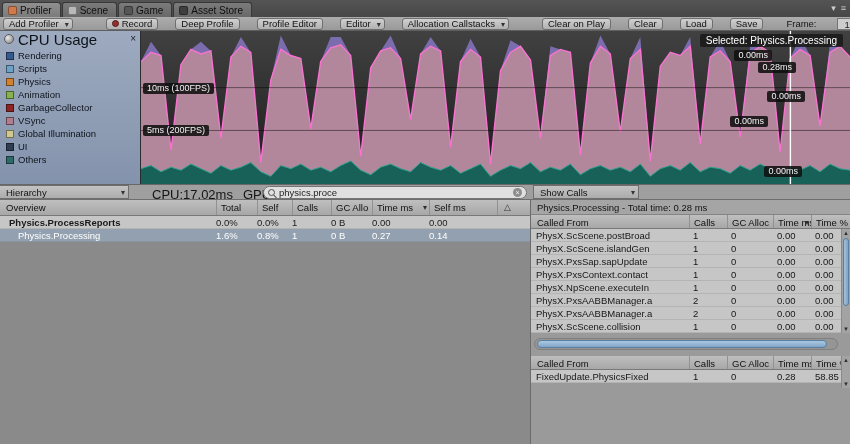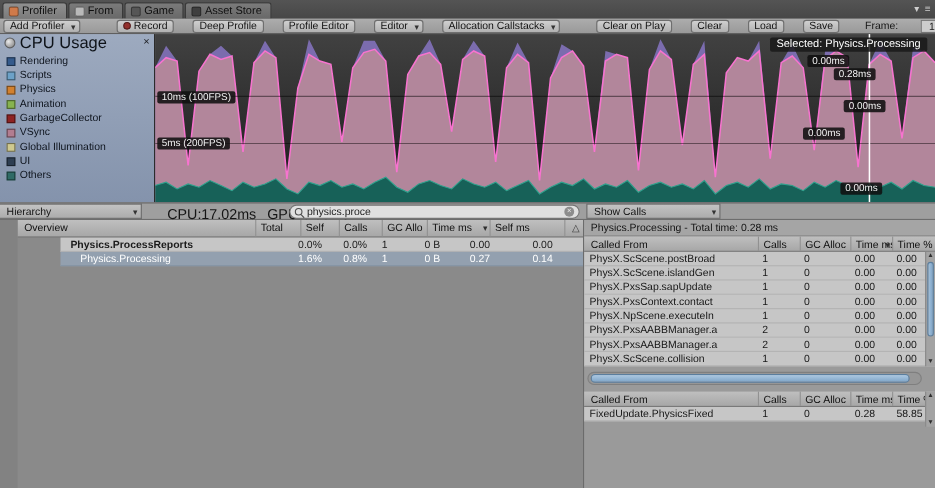--- a/index.html
+++ b/index.html
@@ -96,46 +96,46 @@
     background:#9f9f9f; border-top:1px solid #676767; border-bottom:1px solid #6d6d6d;
   }
   .popup {
     position:absolute; top:0; height:14px; line-height:13px;
     background:linear-gradient(#c3c3c3,#acacac);
     border:1px solid #6e6e6e; font-size:9.5px; color:#131313;
     padding:0 14px 0 6px;
   }
   .popup::after { content:"▾"; position:absolute; right:3px; top:0; font-size:8px; color:#333; }
   .hierarchy-popup { left:0; width:129px; border-left:none; }
-  .showcalls-popup { left:533px; width:122px; }
+  .showcalls-popup { left:533px; width:106px; }
   .cpu-gpu { position:absolute; left:152px; top:2px; font-size:13px; color:#151515; display:flex; gap:10px; white-space:nowrap; }
   .search {
     position:absolute; left:263px; top:1px; width:264px; height:13px;
     background:#e0e0e0; border:1px solid #757575; border-radius:7px;
     display:flex; align-items:center; gap:4px; padding:0 4px;
   }
   .mag { width:7px; height:7px; border:1.3px solid #4f4f4f; border-radius:50%; position:relative; flex:0 0 7px; }
   .mag::after { content:""; position:absolute; width:4px; height:1.3px; background:#4f4f4f; transform:rotate(45deg); left:4px; top:6px; }
   .search-text { flex:1; font-size:9.5px; color:#232323; line-height:11px; overflow:hidden; white-space:nowrap; }
   .clear-btn { width:9px; height:9px; flex:0 0 9px; border-radius:50%; background:#8d8d8d; color:#efefef; font-size:7px; line-height:9px; text-align:center; }
 
   
-  .left-table { position:absolute; left:16px; top:200px; width:530px; bottom:0; background:#8a8a8a; overflow:hidden; }
+  .left-table { position:absolute; left:0; top:200px; width:530px; bottom:0; background:#8a8a8a; overflow:hidden; }
   .lt-grid { display:grid; grid-template-columns:216px 41px 35px 39px 41px 57px 68px auto; }
   .lt-header {
     height:16px; background:linear-gradient(#bfbfbf,#a7a7a7);
     border-bottom:1px solid #797979; font-size:9.5px; color:#101010; align-items:center;
   }
   .hcell { height:100%; line-height:15px; padding-left:4px; border-left:1px solid #919191; white-space:nowrap; overflow:hidden; }
   .hcell:first-child { border-left:none; padding-left:6px; }
   .sort { position:relative; padding-right:10px; }
   .sort::after { content:"▾"; position:absolute; right:2px; top:0; font-size:8px; color:#2e2e2e; }
   .warn-cell { display:flex; align-items:center; justify-content:flex-start; padding-left:6px; border-left:1px solid #919191; height:100%; }
   .warn-icon { font-size:9px; color:#333; line-height:9px; }
-  .trow { height:13px; line-height:13px; font-size:9.5px; color:#1a1a1a; background:#c6c6c6; border-bottom:1px solid #b3b3b3;margin-left:39px; }
+  .trow { height:13px; line-height:13px; font-size:9.5px; color:#1a1a1a; background:#c6c6c6; border-bottom:1px solid #b3b3b3; }
   .trow:nth-child(even) { background:#cacaca; }
   .trow.selected { background:#93a0af; color:#ffffff; border-bottom-color:#8694a5; }
   .tcell { overflow:hidden; white-space:nowrap; }
 
   
   .right-panel { position:absolute; left:530px; right:0; top:200px; bottom:0; background:#9a9a9a; border-left:1px solid #6b6b6b; overflow:hidden; }
   .rp-title { height:15px; line-height:15px; background:#a5a5a5; border-bottom:1px solid #848484; font-size:9.5px; color:#121212; padding-left:6px; white-space:nowrap; overflow:hidden; }
   .rt-grid { display:grid; grid-template-columns:158px 38px 46px 38px auto; }
   .rt-header { height:14px; line-height:14px; background:linear-gradient(#bfbfbf,#a7a7a7); border-bottom:1px solid #797979; font-size:9.5px; color:#101010; }
   .rrow { height:13px; line-height:13px; font-size:9.5px; color:#161616; background:#c6c6c6; border-bottom:1px solid #b4b4b4; }
@@ -155,21 +155,21 @@
 
 <div class="app">
 
   <div class="tabbar">
     <div class="tab active">
       <span class="tab-icon" id="tabicon0" style="background: rgb(207, 122, 74);"></span>
       <span>Profiler</span>
     </div>
     <div class="tab">
       <span class="tab-icon" id="tabicon1" style="background: rgb(185, 185, 185);"></span>
-      <span>From</span>
+      <span>Scene</span>
     </div>
     <div class="tab">
       <span class="tab-icon" id="tabicon2" style="background: rgb(86, 86, 86);"></span>
       <span>Game</span>
     </div>
     <div class="tab">
       <span class="tab-icon" id="tabicon3" style="background: rgb(63, 63, 63);"></span>
       <span>Asset Store</span>
     </div>
     <div class="win-icons">

